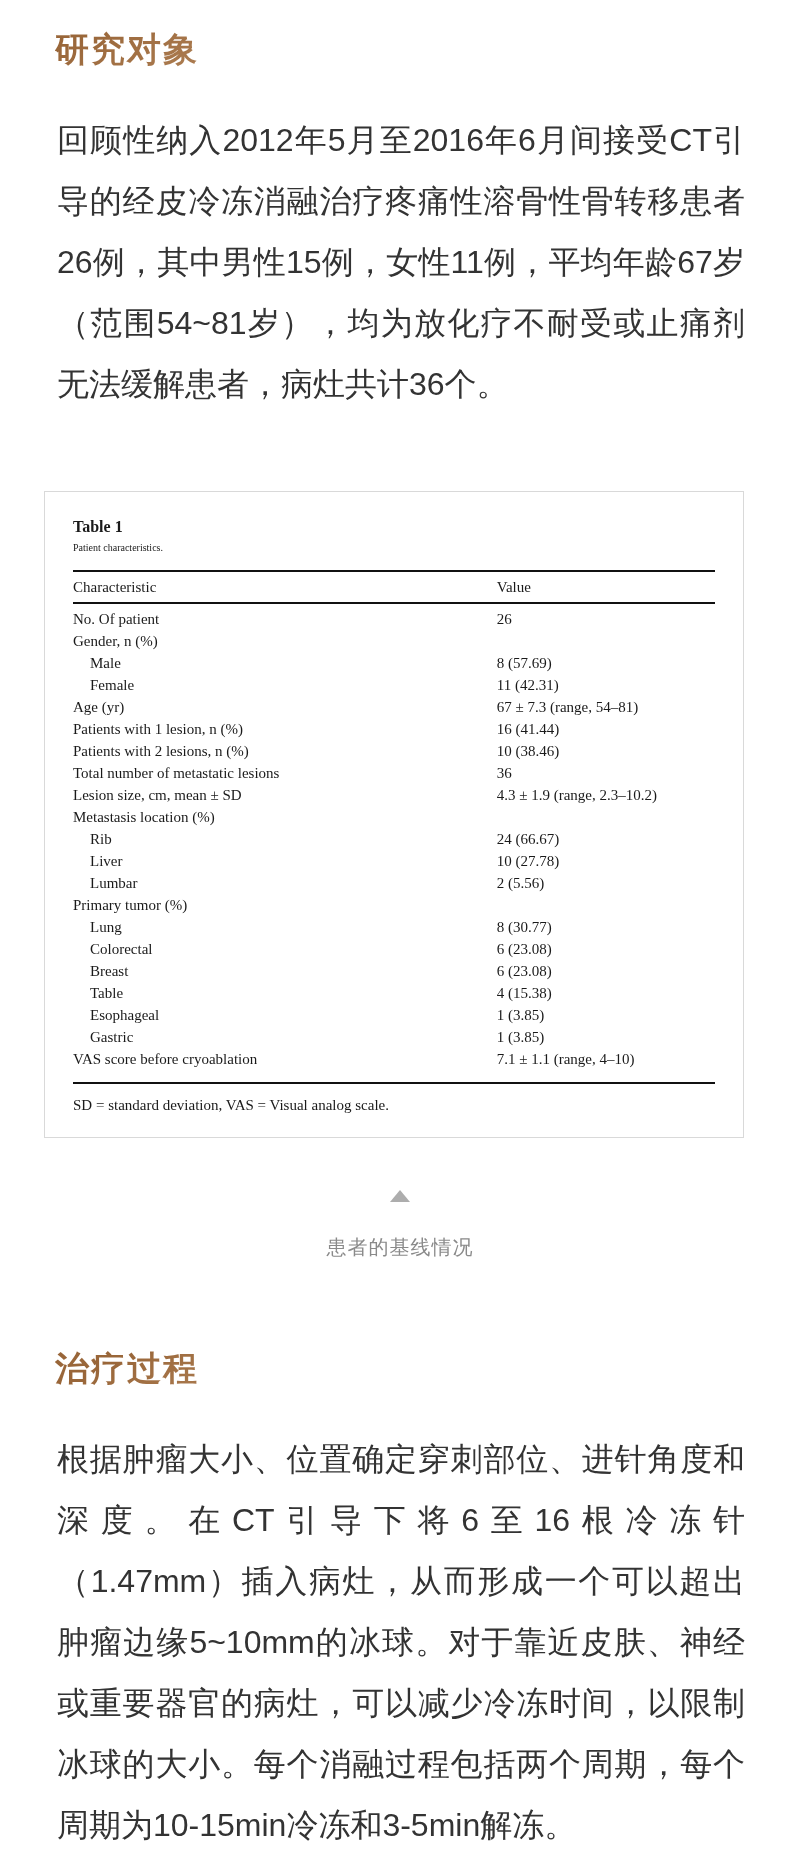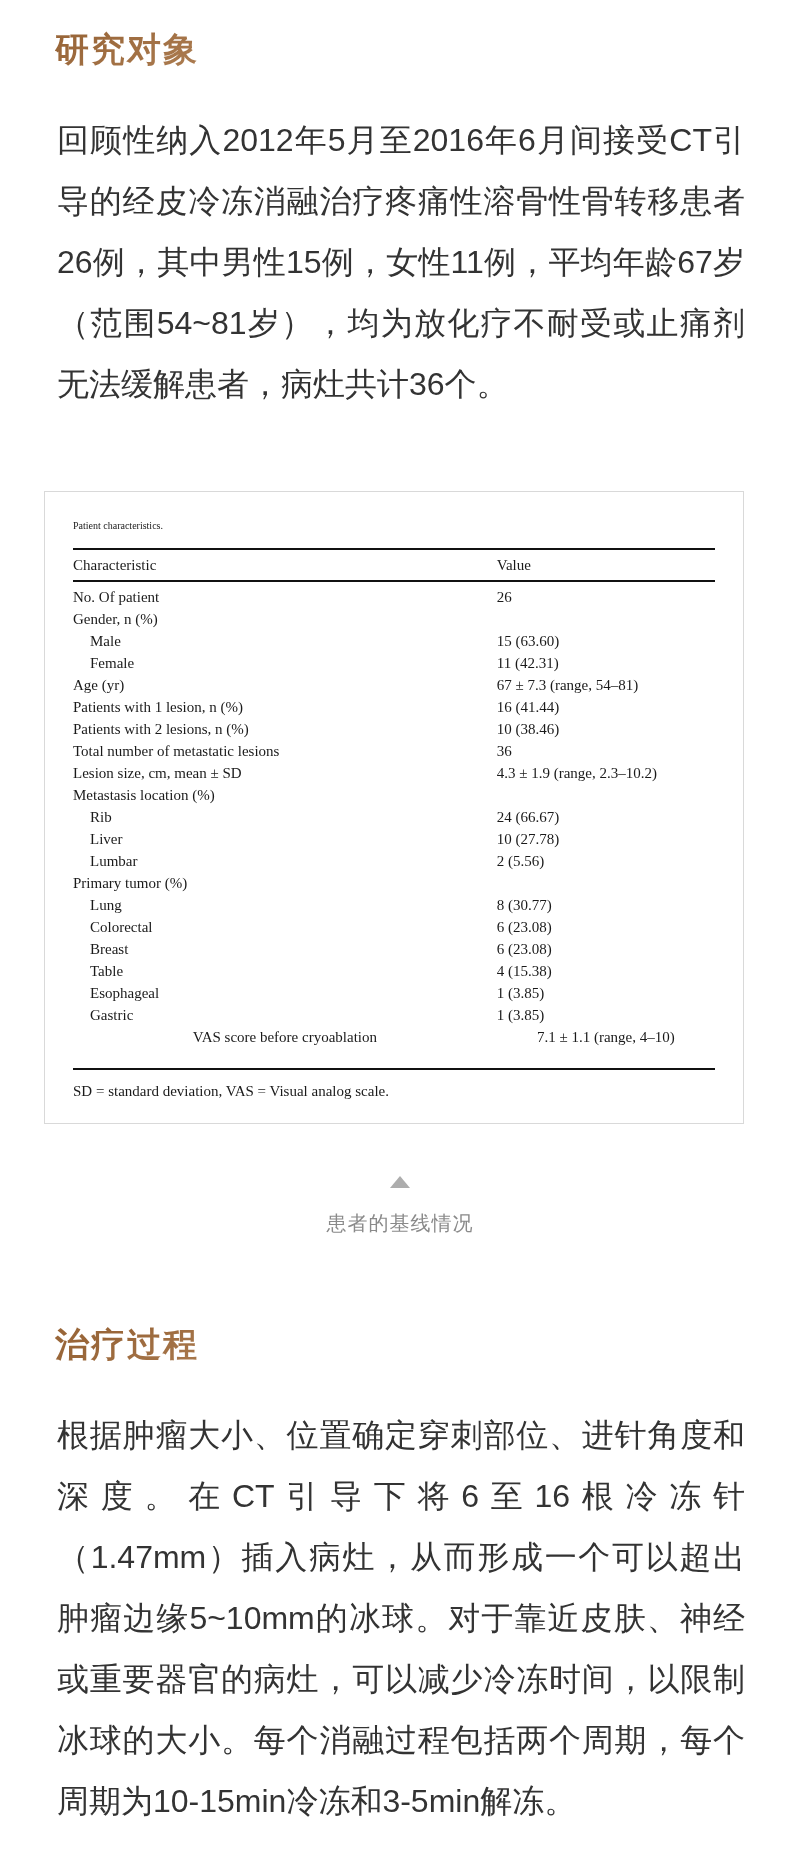--- a/index.html
+++ b/index.html
@@ -82,23 +82,22 @@
     border-top: 2px solid var(--rule-black, #111111);
     border-bottom: 2px solid var(--rule-black, #111111);
   }
   table.char-table td {
     padding: 0;
     line-height: 22px;
     vertical-align: top;
   }
   table.char-table tbody tr:first-child td { padding-top: 4px; }
   table.char-table tbody tr:last-child td {
-    padding-bottom: 20px;
+    padding-bottom: 12px;
     border-bottom: 2px solid var(--rule-black, #111111);
-    text-align: center;
   }
   th.col-characteristic, td.char-cell { width: 66%; }
   th.col-value, td.value-cell { width: 34%; }
   td.char-cell.indent { padding-left: 17px; }
   .table-footnote {
     font-size: 15px;
     line-height: 20px;
     padding: 11px 0 22px 0;
   }
 
@@ -109,57 +108,58 @@
   }
   .triangle-up-icon {
     width: 0;
     height: 0;
     margin: 0 auto;
     border-left: 10px solid transparent;
     border-right: 10px solid transparent;
     border-bottom: 12px solid var(--triangle-gray, #adadad);
   }
   .figure-caption {
-    margin-top: 22px;
+    margin-top: 32px;
     font-size: 20px;
     letter-spacing: 1px;
     color: var(--caption-gray, #8a8a8a);
   }
 </style>
 </head>
 <body>
 
 <div class="page">
 
   <h2 class="gold-heading heading-1">研究对象</h2>
 
   <p class="body-paragraph">回顾性纳入2012年5月至2016年6月间接受CT引导的经皮冷冻消融治疗疼痛性溶骨性骨转移患者26例，其中男性15例，女性11例，平均年龄67岁（范围54~81岁），均为放化疗不耐受或止痛剂无法缓解患者，病灶共计36个。</p>
 
   <div class="table-card">
+    <div class="table-title">Table 1</div>
     <div class="table-subtitle">Patient characteristics.</div>
 
     <table class="char-table">
       <thead>
         <tr>
           <th class="col-characteristic">Characteristic</th>
           <th class="col-value">Value</th>
         </tr>
       </thead>
       <tbody>
           <tr>
             <td class="char-cell">No. Of patient</td>
             <td class="value-cell">26</td>
           </tr>
           <tr>
             <td class="char-cell">Gender, n (%)</td>
             <td class="value-cell"></td>
           </tr>
           <tr>
             <td class="char-cell indent">Male</td>
-            <td class="value-cell">15 (63.60)</td>
+            <td class="value-cell">8 (57.69)</td>
           </tr>
           <tr>
             <td class="char-cell indent">Female</td>
             <td class="value-cell">11 (42.31)</td>
           </tr>
           <tr>
             <td class="char-cell">Age (yr)</td>
             <td class="value-cell">67 ± 7.3 (range, 54–81)</td>
           </tr>
           <tr>

